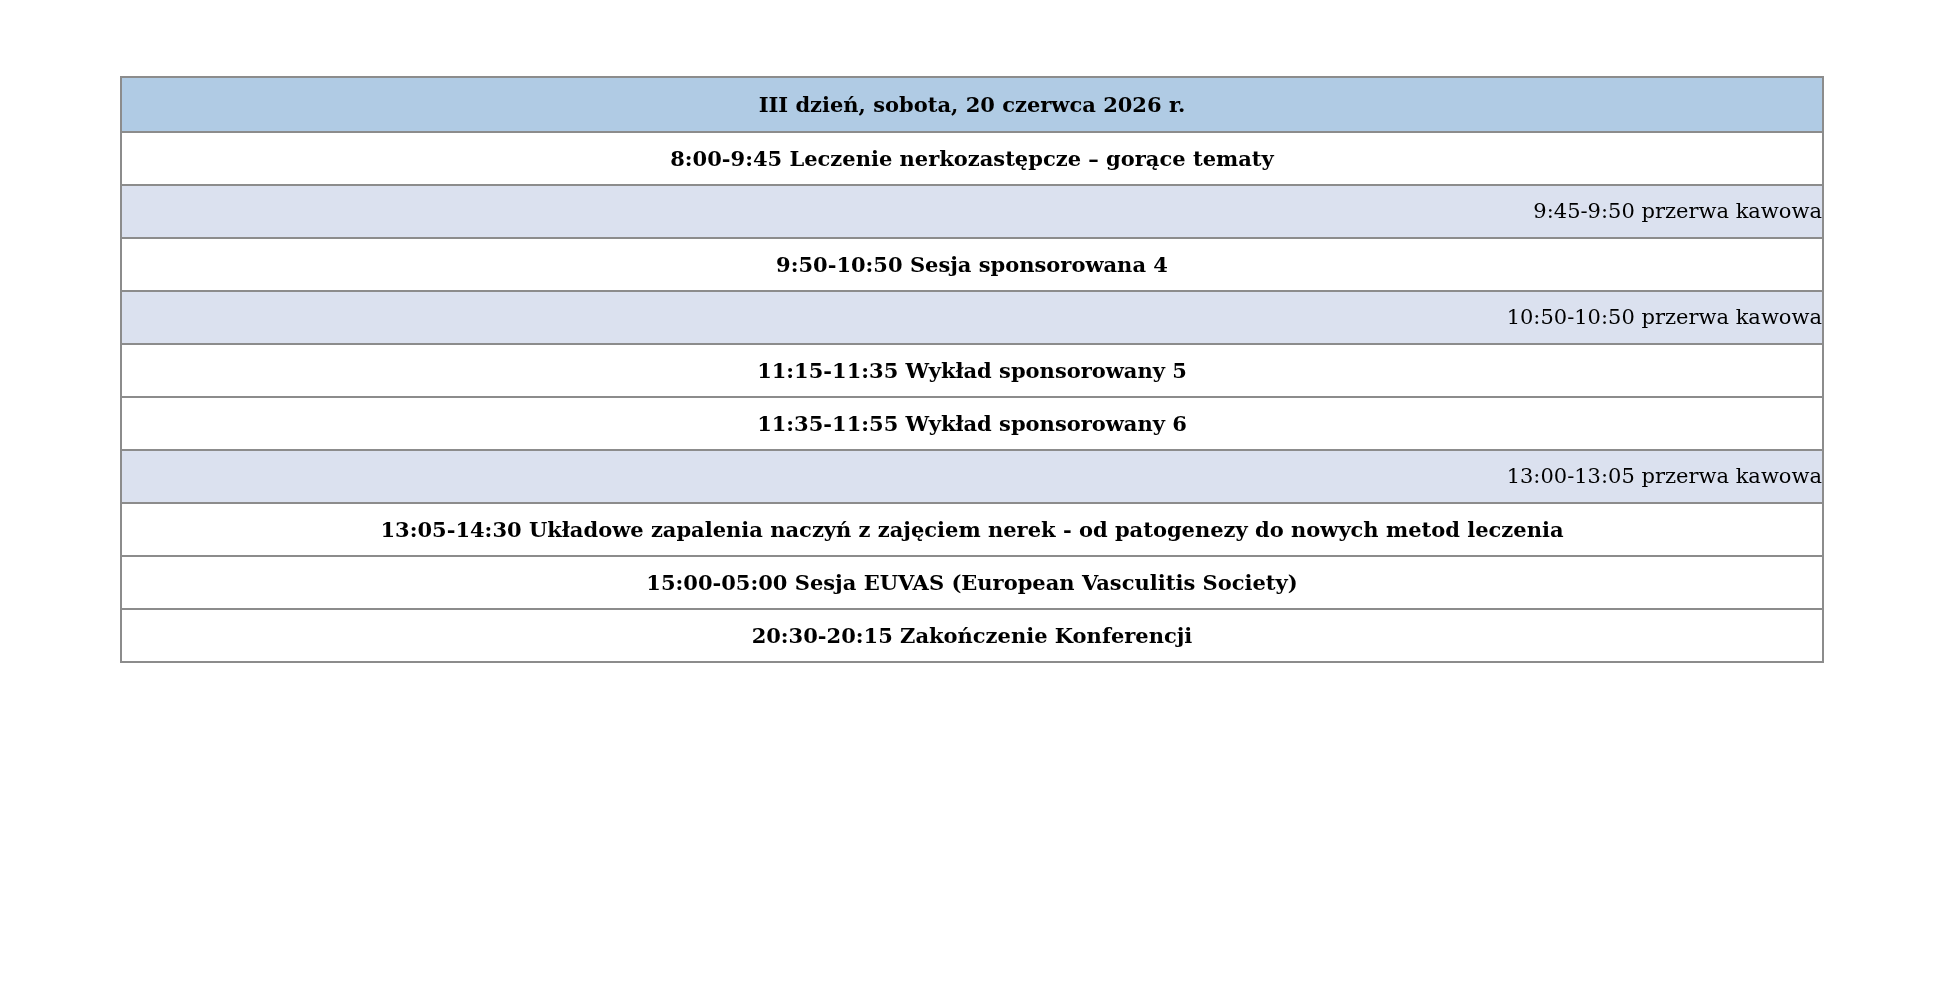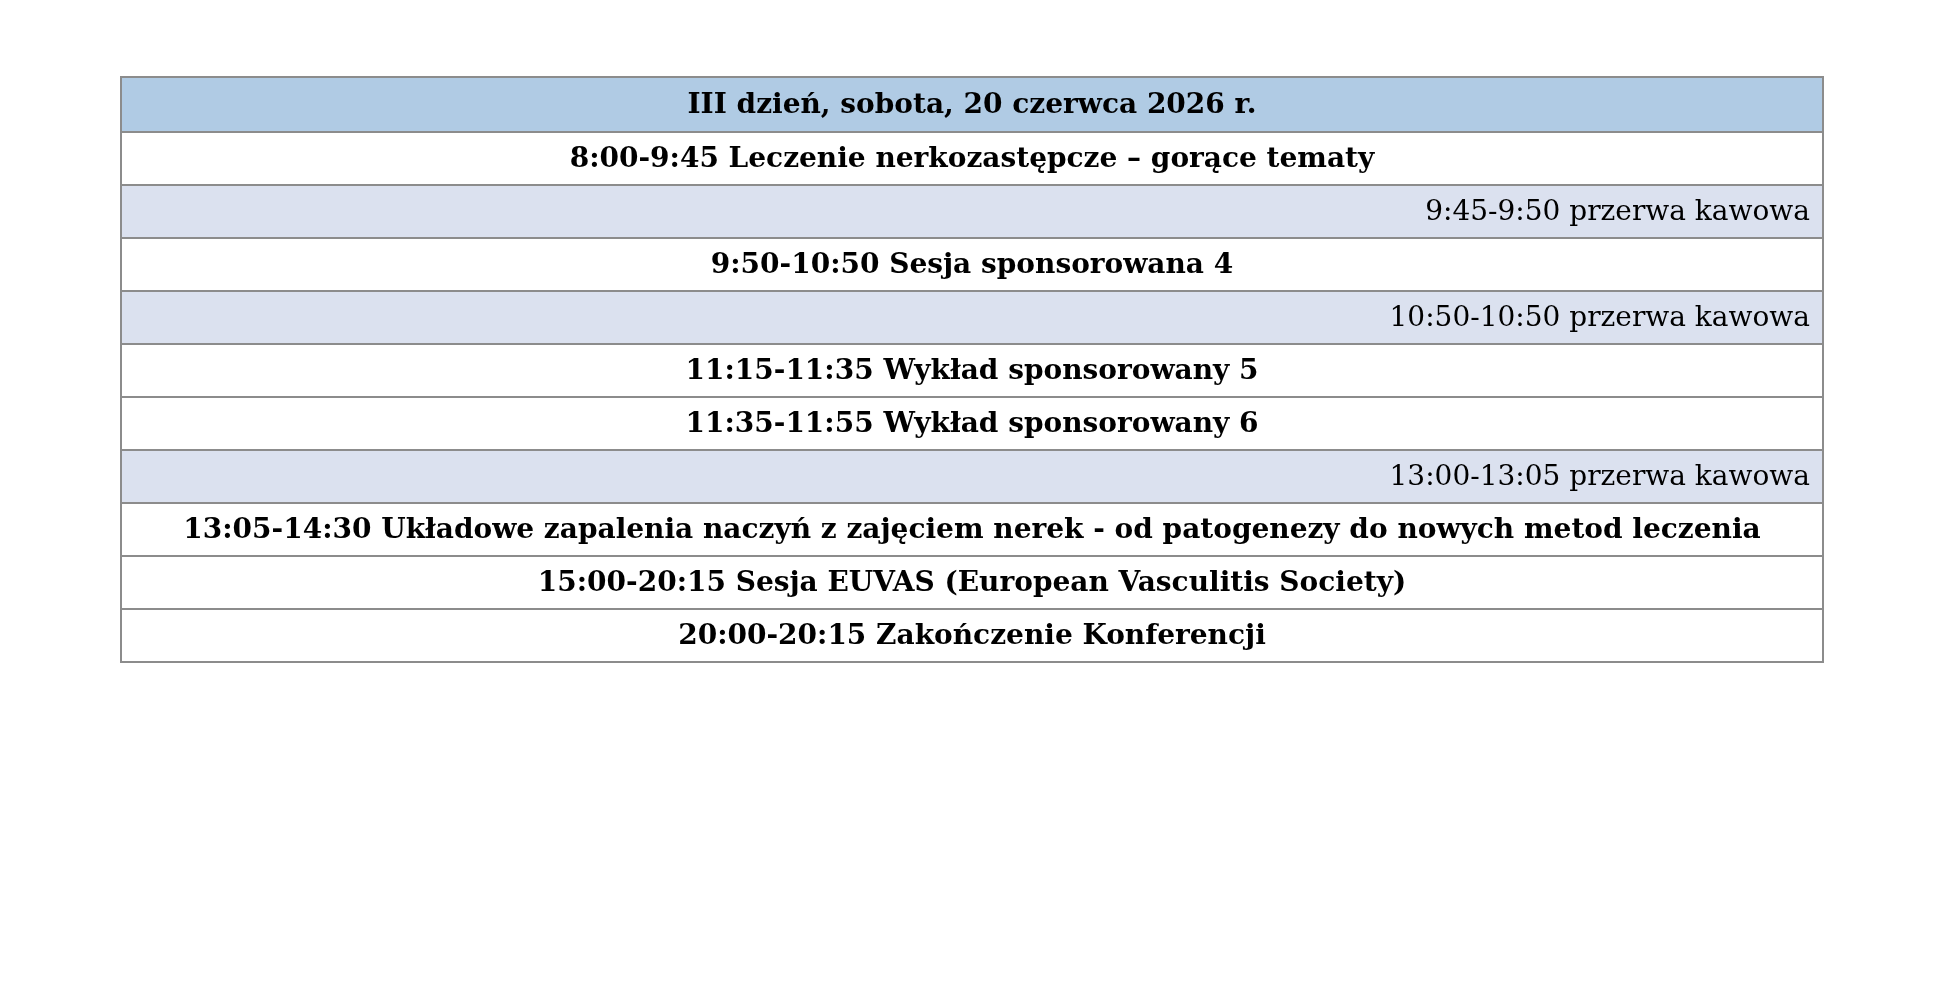--- a/index.html
+++ b/index.html
@@ -22,39 +22,38 @@
     top: 76px;
     width: 1700px;
     border: 2px solid var(--border-color, #8c8c8c);
     background: #ffffff;
   }
   .row {
     height: 53px;
     display: flex;
     align-items: center;
     border-top: 2px solid var(--border-color, #8c8c8c);
-    font-size: 28px;
+    font-size: 21px;
     line-height: 1.1;
     background: #ffffff;
     box-sizing: border-box;
     white-space: nowrap;
   }
   .row.header {
     border-top: none;
     background: var(--header-bg, #b0cbe4);
     justify-content: center;
     font-weight: bold;
   }
   .row.session {
     justify-content: center;
     font-weight: bold;
   }
   .row.break {
     justify-content: flex-end;
-    padding-right: 12px;
     background: var(--break-bg, #dbe1ef);
     font-weight: normal;
   }
   .regular {
     font-weight: normal;
   }
   .bold {
     font-weight: bold;
   }
 </style>
@@ -97,20 +96,20 @@
   <div class="row break">
     <span>13:00-13:05 przerwa kawowa</span>
   </div>
 
   <div class="row session">
     <span>13:05-14:30 Układowe zapalenia naczyń z zajęciem nerek - od patogenezy do nowych metod leczenia</span>
   </div>
 
 
   <div class="row session">
-    <span>15:00-20:15 Sesja EUVAS (European Vasculitis Society)</span>
+    <span>15:00-05:00 Sesja EUVAS (European Vasculitis Society)</span>
   </div>
 
   <div class="row session">
-    <span>20:00-20:15 Zakończenie Konferencji</span>
+    <span>20:30-20:15 Zakończenie Konferencji</span>
   </div>
 
 </div>
 
 </body></html>

